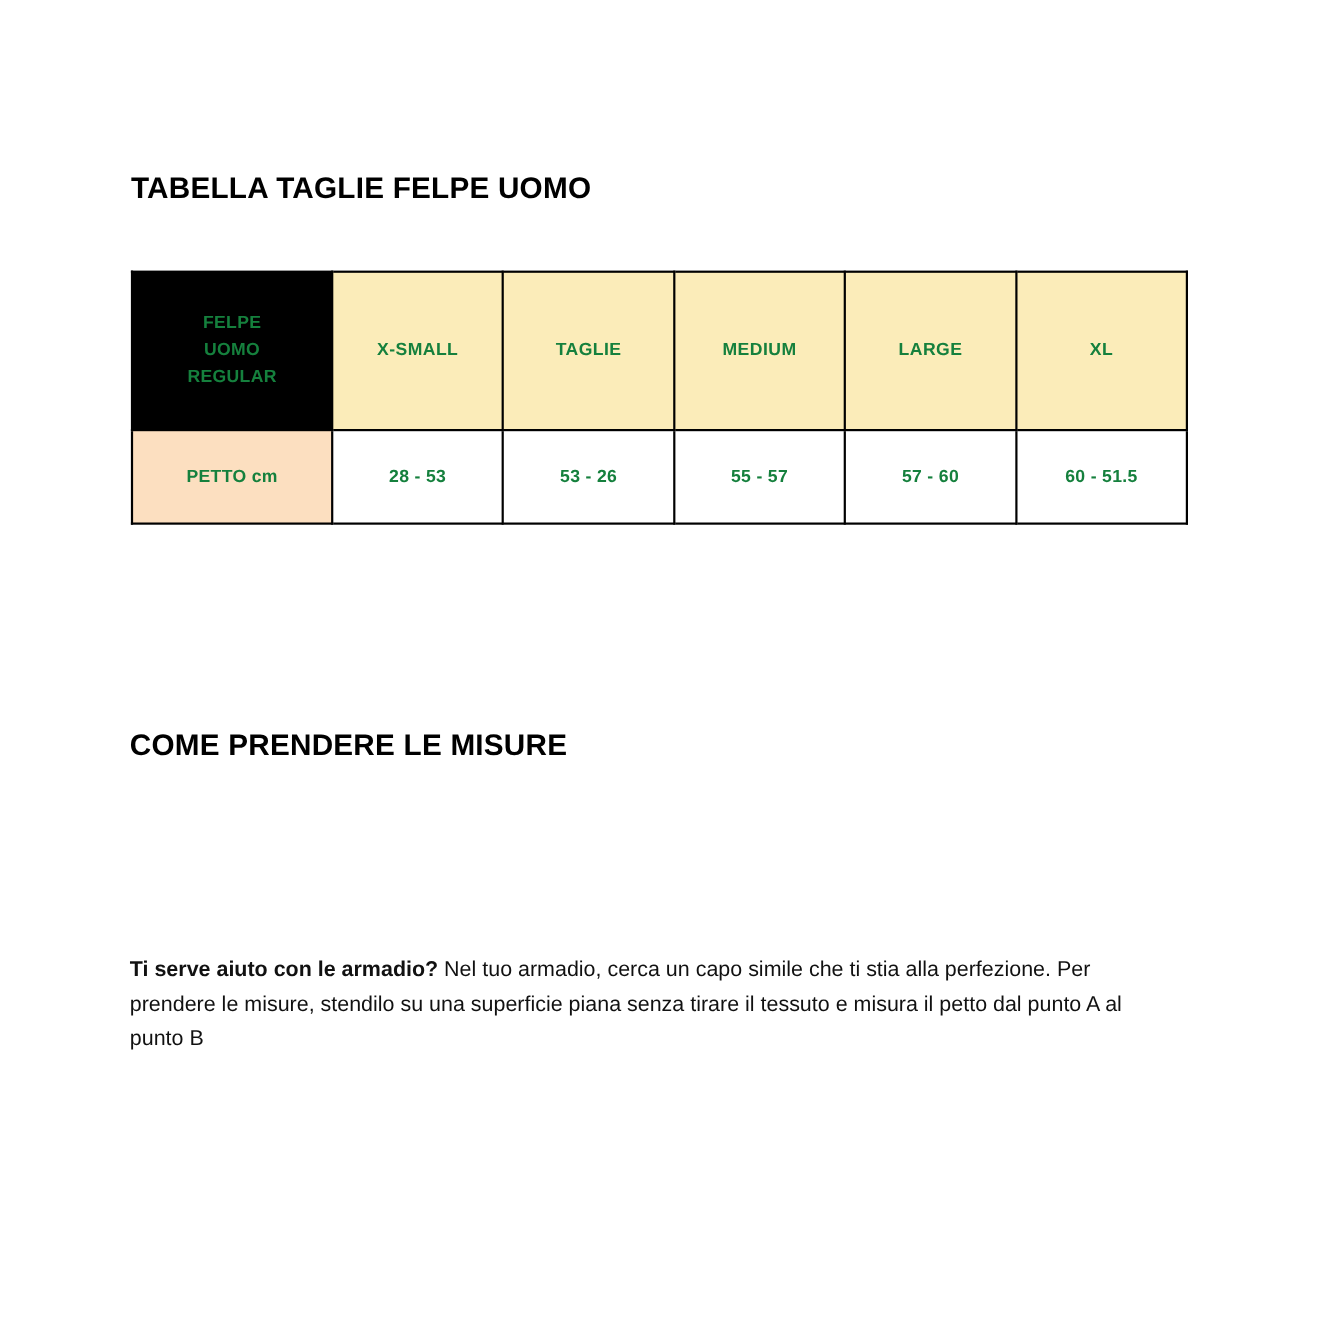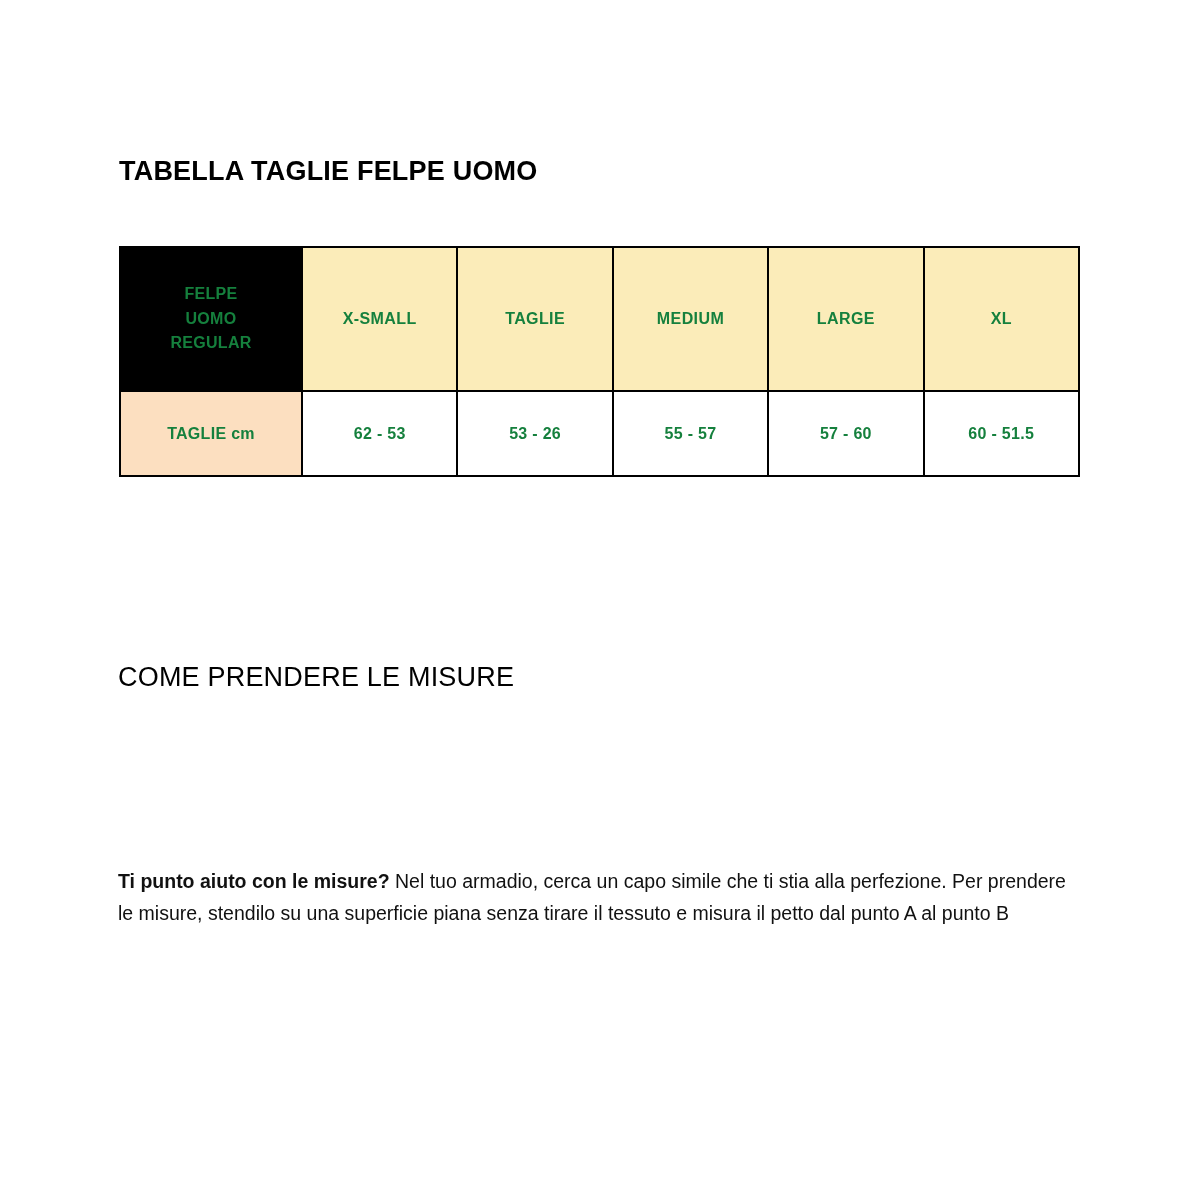--- a/index.html
+++ b/index.html
@@ -74,21 +74,21 @@
     background: #ffffff;
     height: 83px;
     font-size: 16.5px;
     letter-spacing: 0.3px;
   }
   .section-title {
     position: absolute;
     left: 118px;
     top: 658px;
     font-size: 27px;
-    font-weight: normal;
+    font-weight: bold;
     color: #000000;
     letter-spacing: 0.2px;
   }
   .para1 {
     position: absolute;
     left: 118px;
     top: 722px;
     width: 900px;
     font-size: 19.5px;
     line-height: 1.62;
@@ -122,30 +122,30 @@
           <div>UOMO</div>
           <div>REGULAR</div>
         </td>
         <td class="head">X-SMALL</td>
         <td class="head">TAGLIE</td>
         <td class="head">MEDIUM</td>
         <td class="head">LARGE</td>
         <td class="head">XL</td>
       </tr>
       <tr>
-        <td class="rowlabel">TAGLIE cm</td>
-        <td class="value">62 - 53</td>
+        <td class="rowlabel">PETTO cm</td>
+        <td class="value">28 - 53</td>
         <td class="value">53 - 26</td>
         <td class="value">55 - 57</td>
         <td class="value">57 - 60</td>
         <td class="value">60 - 51.5</td>
       </tr>
     </tbody>
   </table>
 
   <div class="section-title">COME PRENDERE LE MISURE</div>
 
 
   <div class="para2">
-    <b>Ti punto aiuto con le misure?</b><span> Nel tuo armadio, cerca un capo simile che ti stia alla perfezione. Per prendere le misure, stendilo su una superficie piana senza tirare il tessuto e misura il petto dal punto A al punto B</span>
+    <b>Ti serve aiuto con le armadio?</b><span> Nel tuo armadio, cerca un capo simile che ti stia alla perfezione. Per prendere le misure, stendilo su una superficie piana senza tirare il tessuto e misura il petto dal punto A al punto B</span>
   </div>
 
 </div>
 
 </body></html>

